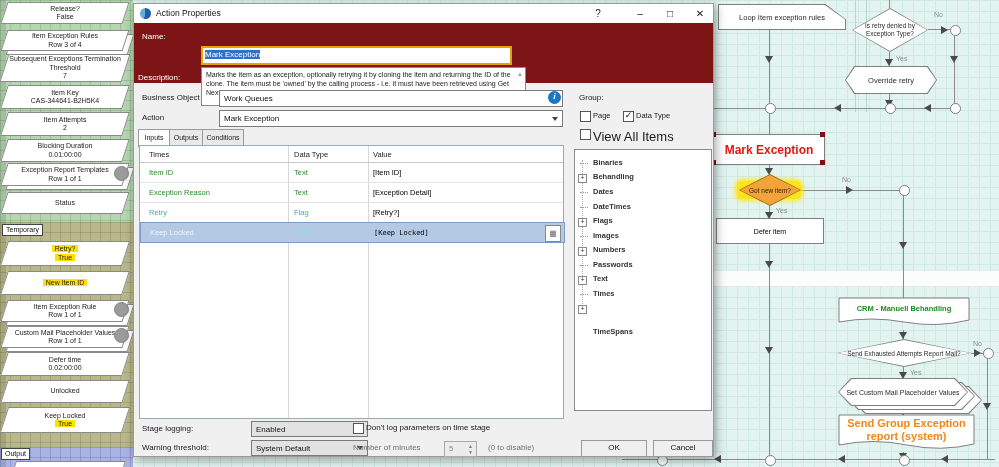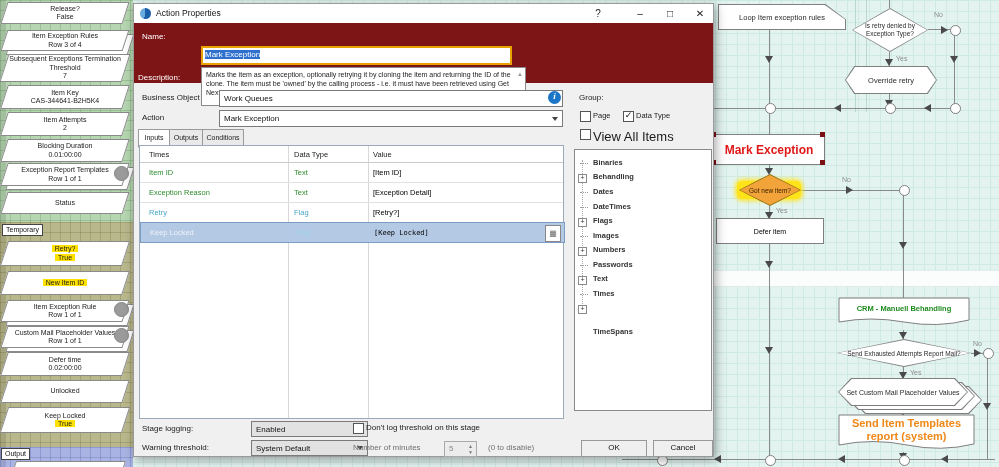--- a/index.html
+++ b/index.html
@@ -344,21 +344,21 @@
         <div class="shapeI hex"></div>
       </div>
     <div class="ftxt" style="left:0;right:0;top:0;height:28px;font-size:7px;">Set Custom Mail Placeholder Values</div>
   </div>
 
   <div class="abs" style="left:838px;top:414px;width:137px;height:39px;">
     <svg width="137" height="39" viewBox="0 0 137 39">
         <path d="M1 1 H136 V30 Q103 38 69 31 Q35 24 1 31 Z" fill="#ffffff" stroke="#7f7f7f" stroke-width="1"></path>
       </svg>
     <div class="ftxt" style="left:0;right:0;top:2px;height:28px;font-size:11px;line-height:13px;font-weight:bold;color:#f08818;flex-direction:column;">
-      <div>Send Item Templates</div>
+      <div>Send Group Exception</div>
       <div>report (system)</div>
     </div>
   </div>
 
   <div class="dialog">
     <div class="titlebar">
       <div class="dlg-icon"></div>
       <div class="dlg-title">Action Properties</div>
       <div class="winbtn" style="left:456px;">?</div>
       <div class="winbtn" style="left:498px;">–</div>
@@ -458,21 +458,21 @@
       <div class="exp" style="top:155px;"></div>
         <div class="titem" style="top:153px;margin-top:24px;">TimeSpans</div>
     </div>
 
     <div class="dlabel" style="left:8px;top:420px;">Stage logging:</div>
     <div class="combo gray" style="left:117px;top:417px;width:95px;height:14px;">
       <span>Enabled</span>
       <span class="ddArr"></span>
     </div>
     <div class="cb" style="left:219px;top:419px;"></div>
-    <div class="dlabel" style="left:232px;top:419px;">Don't log threshold on this stage</div>
+    <div class="dlabel" style="left:232px;top:419px;">Don't log parameters on time stage</div>
 
     <div class="dlabel" style="left:8px;top:439px;">Warning threshold:</div>
     <div class="combo gray" style="left:117px;top:436px;width:95px;height:14px;">
       <span>System Default</span>
       <span class="ddArr"></span>
     </div>
     <div class="dlabel graytxt" style="left:219px;top:439px;">Number of minutes</div>
     <div class="spinner" style="left:310px;top:437px;">
       <span>5</span>
       <span class="spinArr" style="top:1px;">▲</span>

